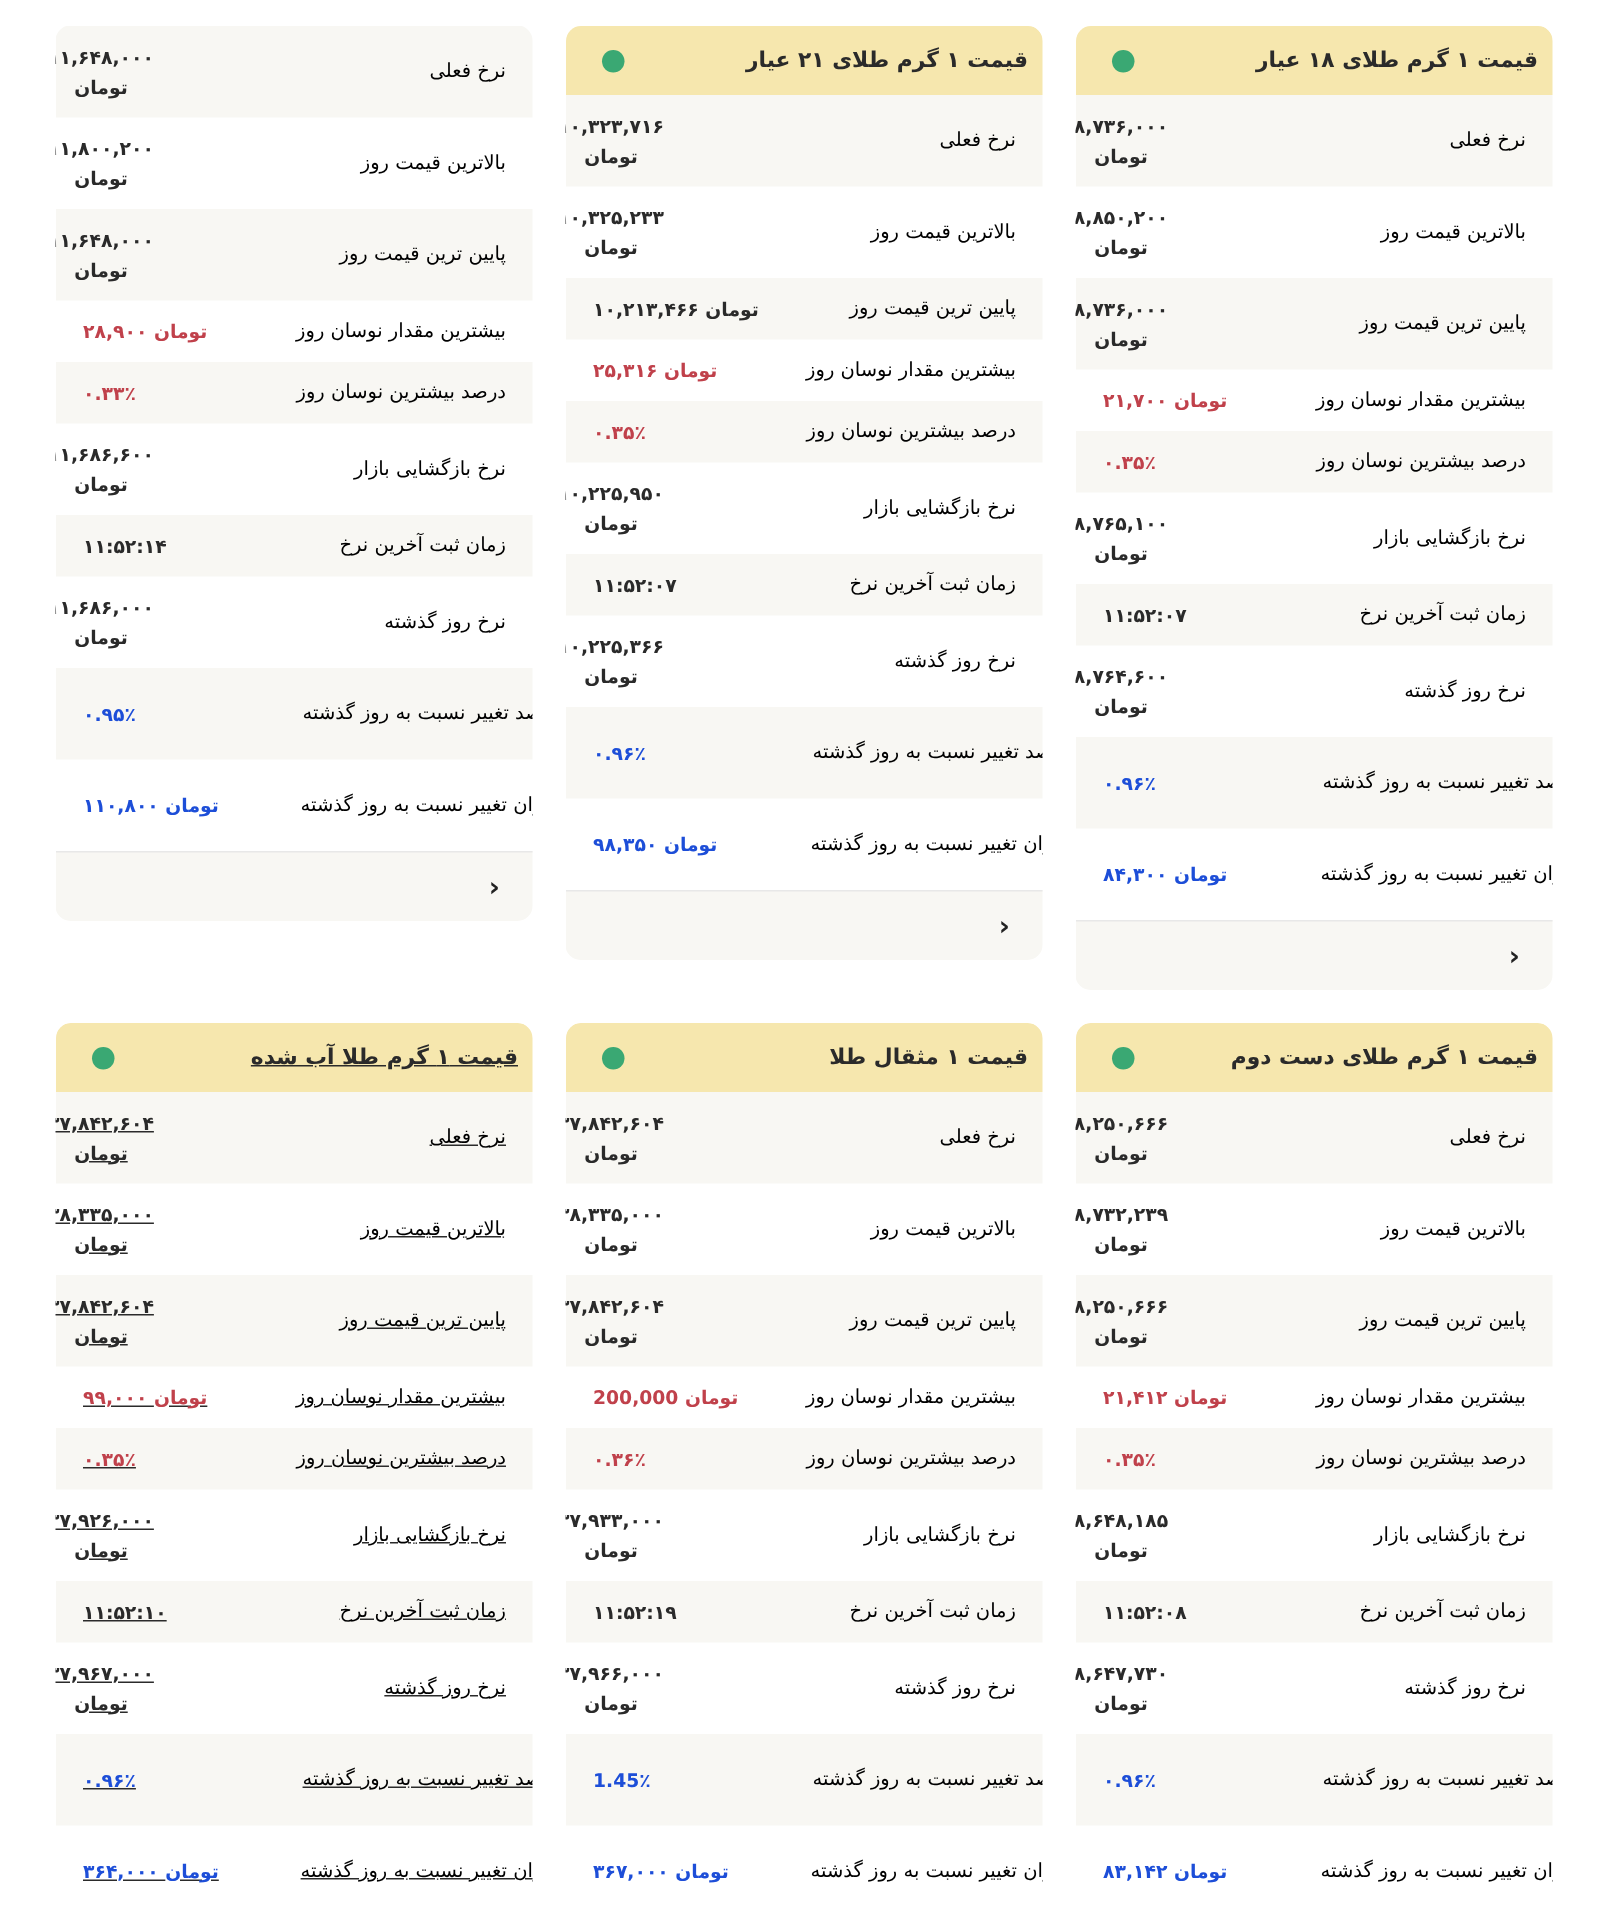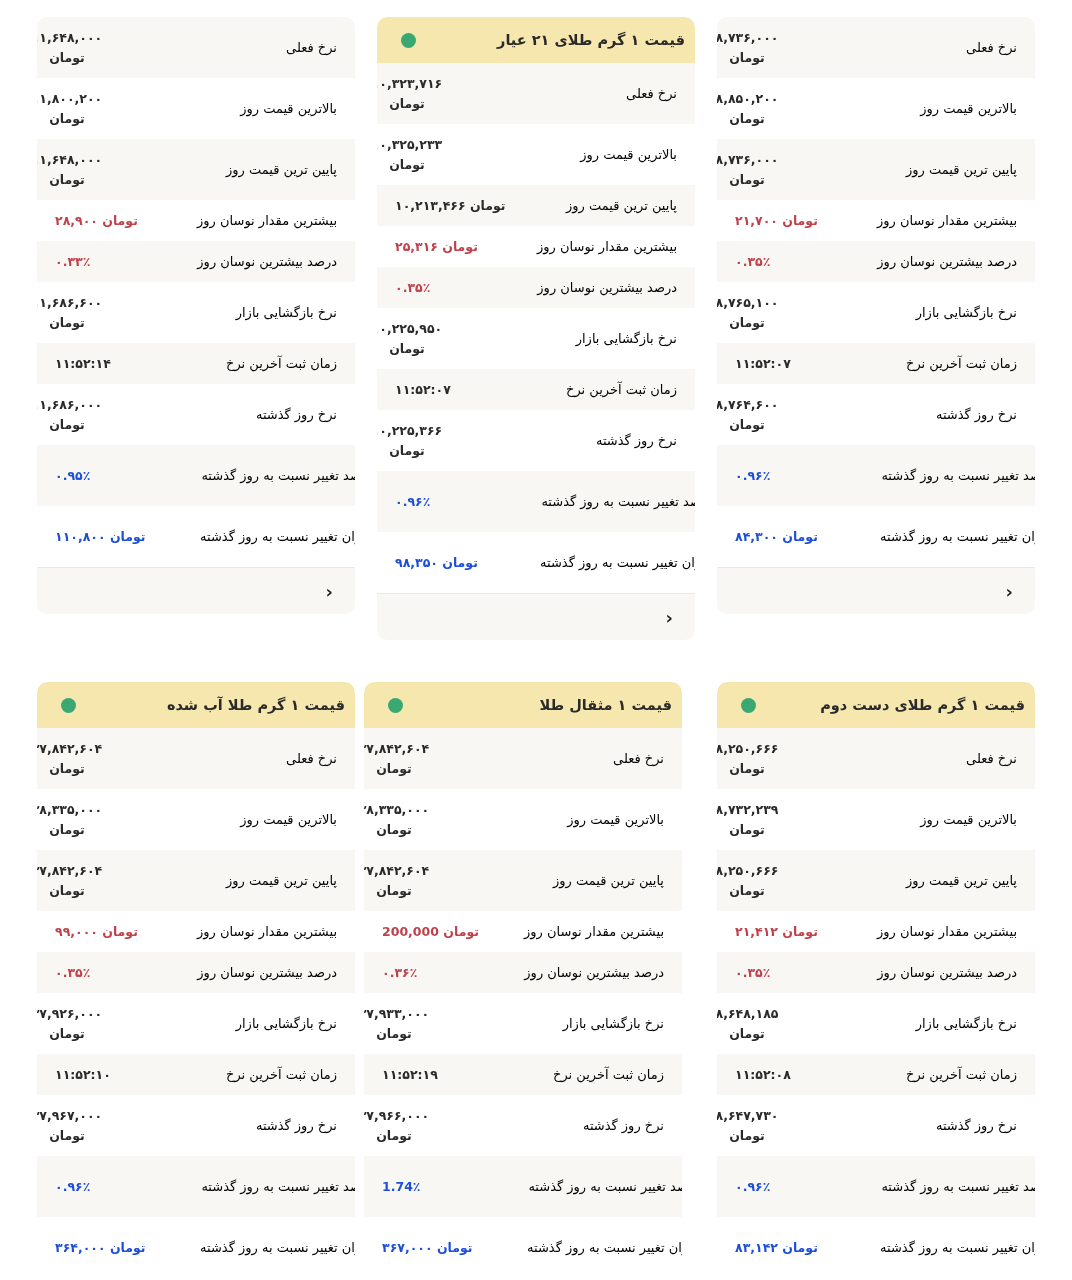--- a/index.html
+++ b/index.html
@@ -22,20 +22,24 @@
   .card-footer{height:46px;border-top:1px solid #e8e8e8;background:#f8f7f3;display:flex;align-items:center;padding-right:22px;}
   .chevron{font-size:18px;font-weight:bold;color:#222;cursor:pointer;}
 </style>
 </head>
 <body>
 
 <div class="grid">
 
   <div id="cards-root">
       <div class="card" style="left: 717px; top: 17px;">
+        <div class="card-header">
+          <span class="card-title">قیمت ۱ گرم طلای ۱۸ عیار</span>
+          <span class="status-dot"></span>
+        </div>
         <div class="row alt" style="height: 61px;">
           <div class="label">نرخ فعلی</div>
           <div class="value">
             <span class="num">۸,۷۳۶,۰۰۰</span>
             <span class="unit">تومان</span>
           </div>
         </div>
         <div class="row" style="height: 61px;">
           <div class="label">بالاترین قیمت روز</div>
           <div class="value">
@@ -305,21 +309,21 @@
             <span class="num">۰.۹۶٪</span>
           </div>
         </div>
         <div class="row" style="height: 61px;">
           <div class="label wrap">میزان تغییر نسبت به روز گذشته</div>
           <div class="value one green">
             <span class="num">۸۳,۱۴۲ تومان</span>
           </div>
         </div>
       </div>
-      <div class="card" style="left: 364px; top: 682px;">
+      <div class="card" style="left: 377px; top: 682px;">
         <div class="card-header">
           <span class="card-title">قیمت ۱ مثقال طلا</span>
           <span class="status-dot"></span>
         </div>
         <div class="row alt" style="height: 61px;">
           <div class="label">نرخ فعلی</div>
           <div class="value">
             <span class="num">۳۷,۸۴۲,۶۰۴</span>
             <span class="unit">تومان</span>
           </div>
@@ -366,31 +370,31 @@
         <div class="row" style="height: 61px;">
           <div class="label">نرخ روز گذشته</div>
           <div class="value">
             <span class="num">۳۷,۹۶۶,۰۰۰</span>
             <span class="unit">تومان</span>
           </div>
         </div>
         <div class="row alt" style="height: 61px;">
           <div class="label wrap">درصد تغییر نسبت به روز گذشته</div>
           <div class="value one green">
-            <span class="num">1.74٪</span>
+            <span class="num">1.45٪</span>
           </div>
         </div>
         <div class="row" style="height: 61px;">
           <div class="label wrap">میزان تغییر نسبت به روز گذشته</div>
           <div class="value one green">
             <span class="num">۳۶۷,۰۰۰ تومان</span>
           </div>
         </div>
       </div>
-      <div class="card" style="left: 37px; top: 682px;">
+      <div class="card" style="left: 37px; top: 682px; text-decoration: underline;">
         <div class="card-header">
           <span class="card-title">قیمت ۱ گرم طلا آب شده</span>
           <span class="status-dot"></span>
         </div>
         <div class="row alt" style="height: 61px;">
           <div class="label">نرخ فعلی</div>
           <div class="value">
             <span class="num">۳۷,۸۴۲,۶۰۴</span>
             <span class="unit">تومان</span>
           </div>

